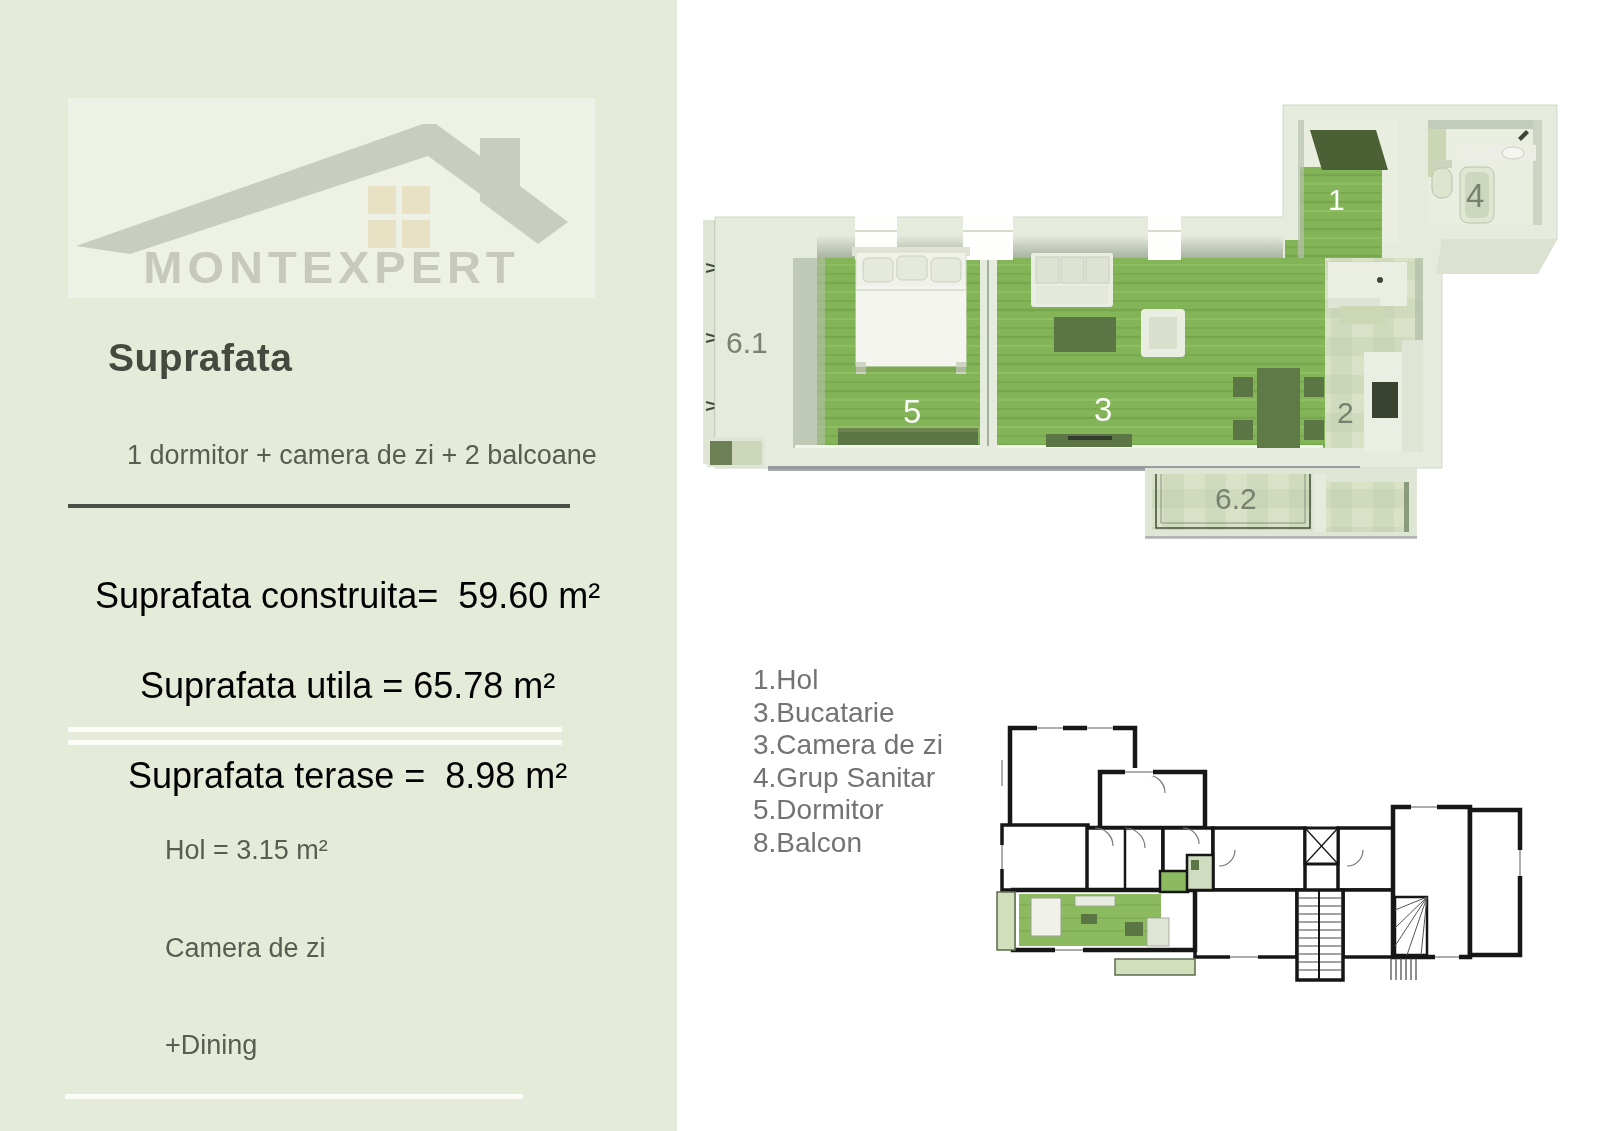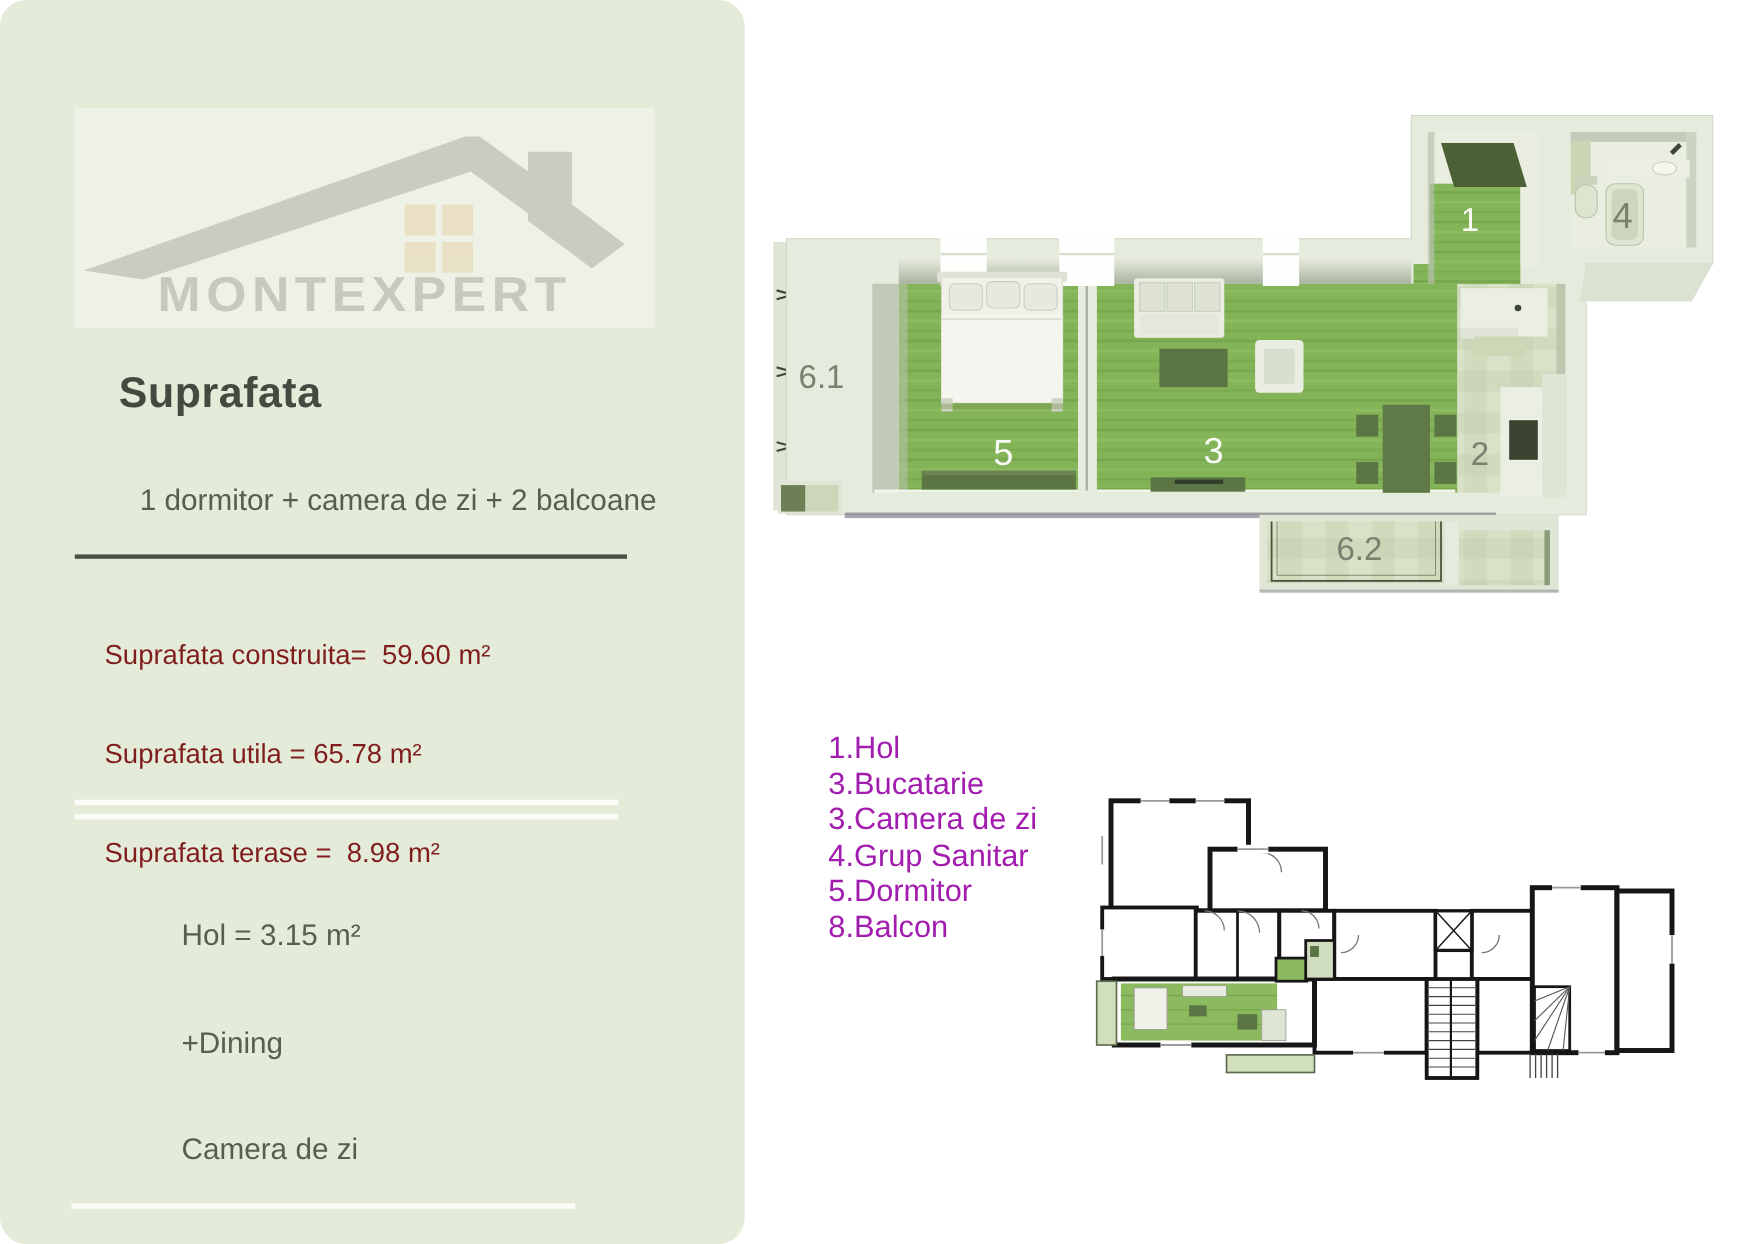--- a/index.html
+++ b/index.html
@@ -1,54 +1,54 @@
 <!DOCTYPE html>
 <html><head>
 <meta charset="utf-8">
 <style>
   html,body{margin:0;padding:0;}
   body{
     width:1600px;height:1131px;position:relative;overflow:hidden;
     background:#ffffff;font-family:"Liberation Sans",sans-serif;
   }
   
-  .sidebar{position:absolute;left:0;top:0;width:677px;height:1131px;background:#e5ebd9;border-radius:24px;}
+  .sidebar{position:absolute;left:0;top:0;width:677px;height:1131px;background:#e5ebd9;}
   .logo-panel{position:absolute;left:68px;top:98px;width:527px;height:200px;background:#edf1e6;}
   .logo-svg{position:absolute;left:0;top:0;}
   .brand{
     position:absolute;left:0px;top:142px;width:527px;text-align:center;
     font-size:47px;font-weight:800;letter-spacing:5px;color:#c6c9bc;
     transform:scaleY(.95);
   }
   .apt-title{
     position:absolute;left:108px;top:336px;
     font-size:39px;font-weight:700;color:#454a40;letter-spacing:.5px;
   }
   .apt-subtitle{
     position:absolute;left:84px;top:440px;
     font-size:27px;color:#575d51;margin-left:43px;
   }
   .rule-dark{position:absolute;left:68px;top:504px;width:502px;height:4px;background:#4b5046;}
   .surface-block{
     position:absolute;left:95px;top:521px;
-    font-size:25px;line-height:30px;color:#7f1d1d;white-space:pre;
+    font-size:36px;line-height:30px;color:#000000;white-space:pre;text-align:center;
   }
   .rule-white{position:absolute;background:#fbfcf8;height:5px;}
   .rw1{left:68px;top:727px;width:494px;}
   .rw2{left:68px;top:740px;width:494px;}
   .rw3{left:65px;top:1094px;width:458px;}
   .rooms-block{
     position:absolute;left:165px;top:769px;
     font-size:27px;line-height:32.5px;color:#575d51;white-space:pre;
   }
   
   .plan3d{position:absolute;left:680px;top:90px;width:880px;height:550px;}
   .legend{
     position:absolute;left:753px;top:664px;
-    font-size:28px;line-height:32.5px;color:#a21caf;
+    font-size:28px;line-height:32.5px;color:#737373;
   }
   .plan2d{position:absolute;left:975px;top:700px;width:570px;height:290px;}
   .lbl-gray{fill:#78816f;font-family:"Liberation Sans",sans-serif;}
   .lbl-white{fill:#ffffff;opacity:.95;font-family:"Liberation Sans",sans-serif;}
 </style>
 </head>
 <body>
 
 <div class="sidebar">
 
@@ -78,22 +78,22 @@
     <div>Suprafata construita=  59.60 m²</div>
     <div>Suprafata utila = 65.78 m²</div>
     <div>Suprafata terase =  8.98 m²</div>
   </div>
 
   <div class="rule-white rw1"></div>
   <div class="rule-white rw2"></div>
 
   <div class="rooms-block">
     <div>Hol = 3.15 m²</div>
+    <div>Camera de zi</div>
     <div>+Dining</div>
-    <div>Camera de zi</div>
     <div>+Bucatarie = 28.71 m²</div>
     
     
     
     
   </div>
 
   <div class="rule-white rw3"></div>
 </div>
 

